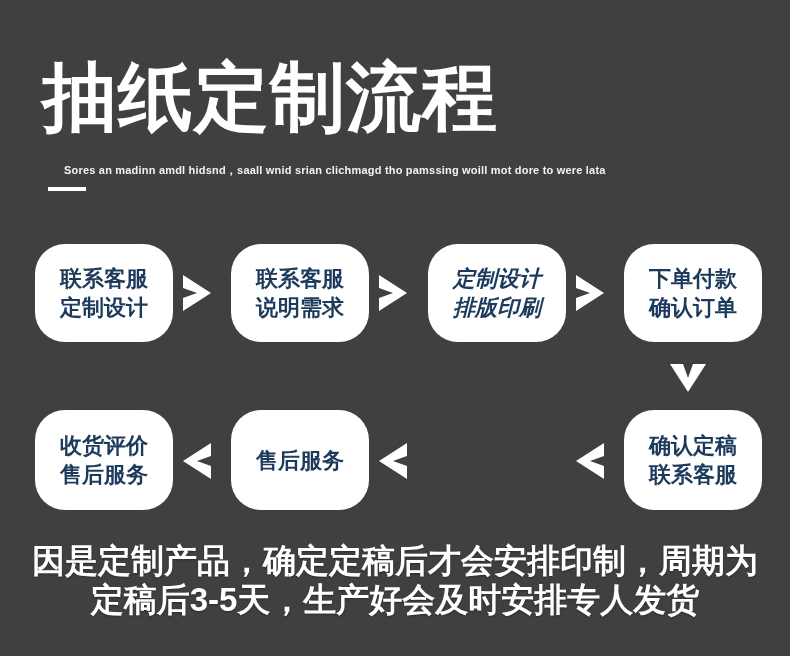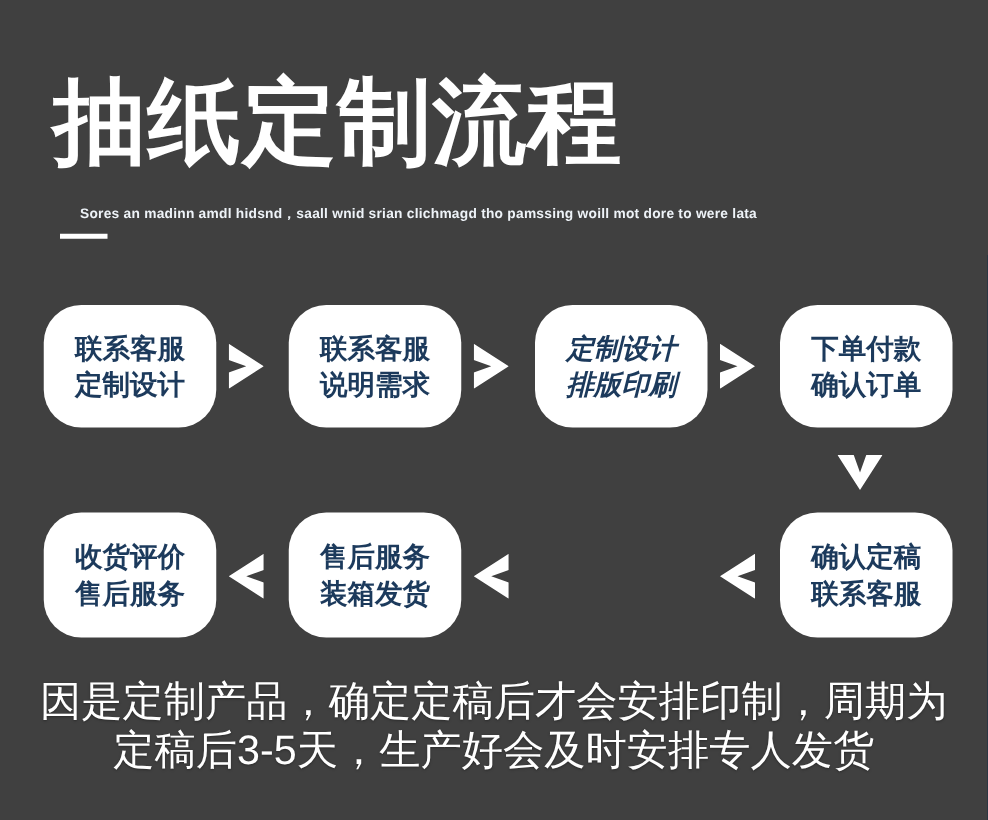--- a/index.html
+++ b/index.html
@@ -53,21 +53,21 @@
   .cpos3{ left:576px; }
   .chev-down{
     position:absolute; width:36px; height:28px;
     left:670px; top:364px;
   }
   .chev svg, .chev-down svg{ display:block; width:100%; height:100%; }
   .footer{
     position:absolute; left:0; right:0; top:541px;
     text-align:center;
     color:#ffffff;
-    font-size:33px; font-weight:400; line-height:39px;
+    font-size:33px; font-weight:700; line-height:39px;
     text-shadow:0 1px 2px rgba(0,0,0,0.35);
     white-space:nowrap;
   }
 </style>
 </head>
 <body>
 
 <div class="canvas">
 
   <div class="title">抽纸定制流程</div>
@@ -121,21 +121,20 @@
         <polygon points="28,0 0,18 28,36 28,23 14,18 28,13" fill="#ffffff"></polygon>
       </svg>
   </div>
   <div class="chev chev-left cpos2">
     <svg viewBox="0 0 28 36" xmlns="http://www.w3.org/2000/svg">
         <polygon points="28,0 0,18 28,36 28,23 14,18 28,13" fill="#ffffff"></polygon>
       </svg>
   </div>
   <div class="step-box row2 pos2">
     <span>售后服务</span>
-    <span>装箱发货</span>
   </div>
   <div class="chev chev-left cpos1">
     <svg viewBox="0 0 28 36" xmlns="http://www.w3.org/2000/svg">
         <polygon points="28,0 0,18 28,36 28,23 14,18 28,13" fill="#ffffff"></polygon>
       </svg>
   </div>
   <div class="step-box row2 pos1">
     <span>收货评价</span>
     <span>售后服务</span>
   </div>

